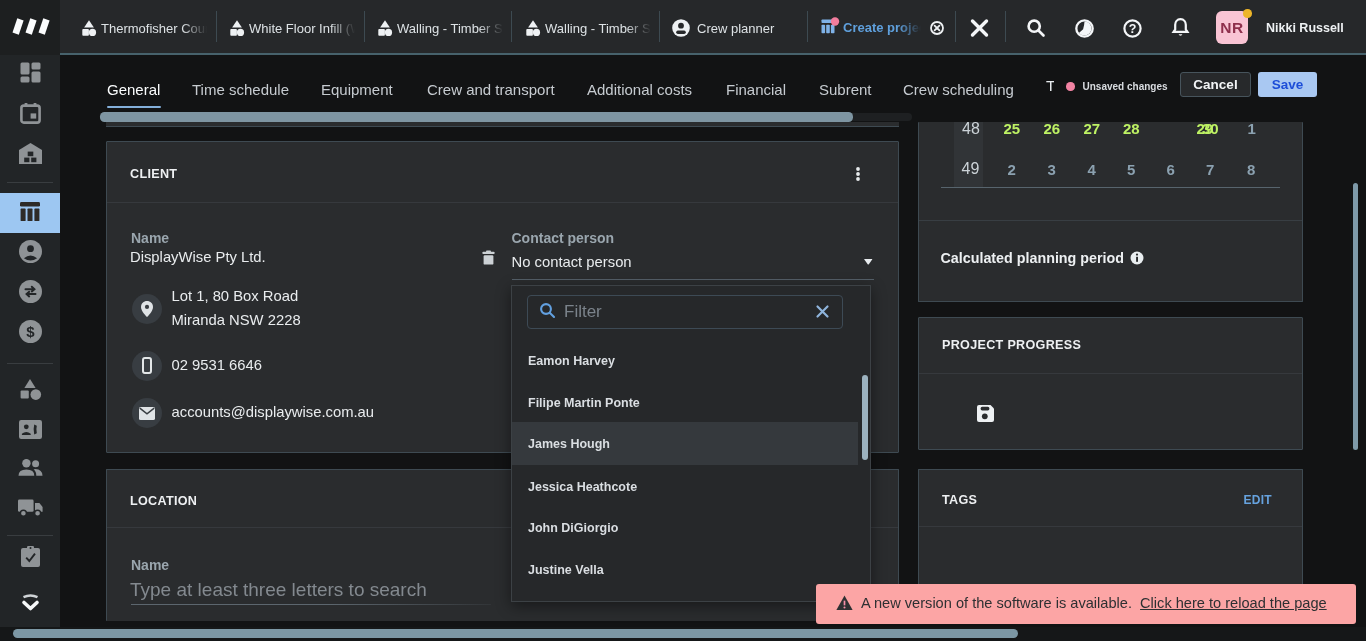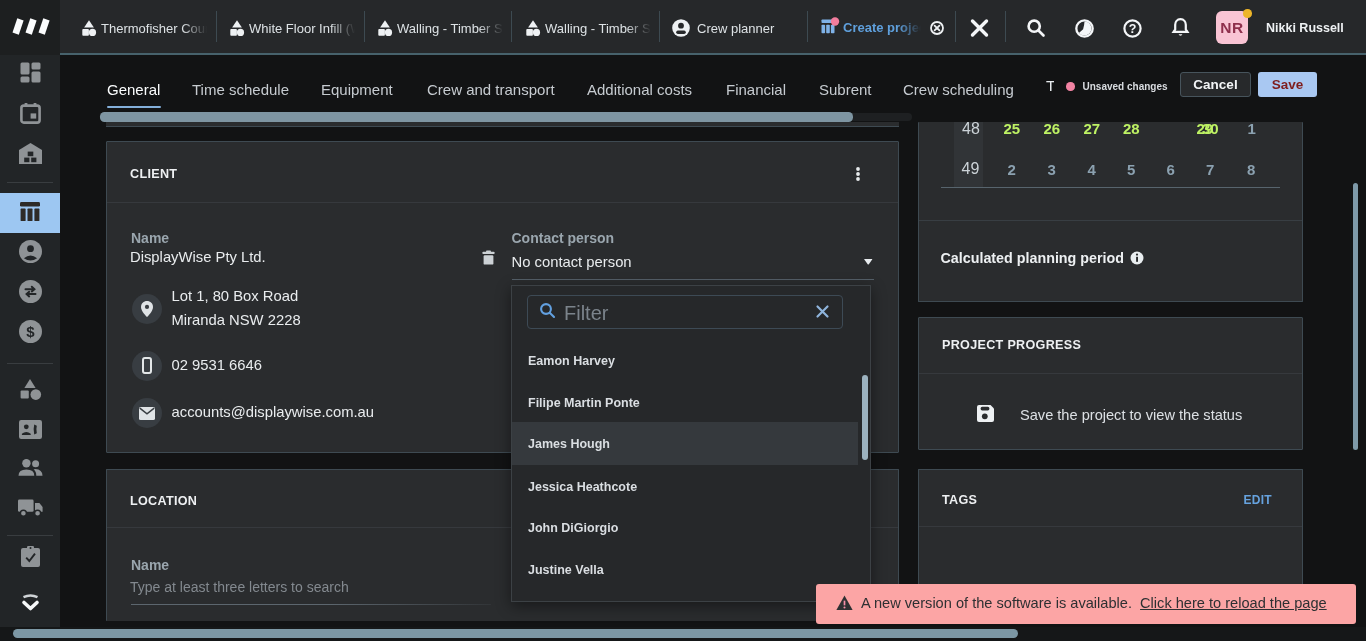--- a/index.html
+++ b/index.html
@@ -251,21 +251,21 @@
 <div class="abs" style="left:107px;top:105.5px;width:54px;height:2.5px;background:#83afda;border-radius:1px;"></div>
 <div class="abs" style="left:100px;top:113px;width:812px;height:8px;background:#1e2022;border-radius:4px;"></div>
 <div class="abs" style="left:100px;top:112px;width:753px;height:9.5px;background:#7e95a2;border-radius:4.5px;"></div>
 
 <div class="abs" style="left:1044px;top:77px;width:10px;height:22px;overflow:hidden;">
   <span style="position:absolute;left:2px;top:0;font-size:15.5px;color:#e8ecef;">Tasks</span>
 </div>
 <div class="abs" style="left:1066px;top:82px;width:8.5px;height:8.5px;border-radius:50%;background:#f283a3;"></div>
 <div class="abs" style="left:1082.5px;top:80.5px;font-size:10px;font-weight:700;color:#d9dce0;">Unsaved changes</div>
 <div class="abs" style="left:1180px;top:72px;width:71px;height:25px;background:#27292b;border:1px solid #47545c;border-radius:3px;text-align:center;line-height:23px;font-size:13.5px;font-weight:bold;color:#f2f4f6;">Cancel</div>
-<div class="abs" style="left:1258px;top:72px;width:59px;height:25px;background:#a9c8f2;border-radius:3px;text-align:center;line-height:25px;font-size:13.5px;font-weight:bold;color:#7f1d1d;">Save</div>
+<div class="abs" style="left:1258px;top:72px;width:59px;height:25px;background:#a9c8f2;border-radius:3px;text-align:center;line-height:25px;font-size:13.5px;font-weight:bold;color:#1d4ed8;">Save</div>
 
 <div class="abs" style="left:106px;top:122px;width:793px;height:5px;background:#2a2c2e;border-bottom:1.5px solid #3e4a52;"></div>
 <div class="card" id="clientcard" style="left:106px;top:141px;width:793px;height:312px;">
 
   <div style="position:absolute;left:0;top:0;width:100%;height:61px;border-bottom:1px solid #36393d;"></div>
   <span class="hdrtxt" style="left:23px;top:165px;position:absolute;top:25px;left:23px;">CLIENT</span>
   <svg style="left:749px;top:24.5px;" width="4" height="14" viewBox="0 0 4 14">
     <g fill="#e6eaec">
         <circle cx="2" cy="2" r="1.9"></circle>
         <circle cx="2" cy="7" r="1.9"></circle>
@@ -307,21 +307,21 @@
   <span class="val" style="left:404.5px;top:112px;">No contact person</span>
   <svg style="left:756.5px;top:117px;" width="8.5" height="6" viewBox="0 0 8.5 6">
     <path d="M0.6 0 L7.9 0 Q8.5 0 8.2 0.6 L4.8 5.2 Q4.25 5.9 3.7 5.2 L0.3 0.6 Q0 0 0.6 0 Z" fill="#e8ecef"></path>
   </svg>
   <div class="abs" style="left:404.5px;top:136.5px;width:362px;height:1px;background:#545f68;"></div>
 </div>
 <div class="card" id="locationcard" style="left:106px;top:469px;width:793px;height:152px;border-bottom:none;">
   <div style="position:absolute;left:0;top:0;width:100%;height:58px;border-bottom:1px solid #36393d;"></div>
   <span class="hdrtxt" style="left:23px;top:24px;">LOCATION</span>
   <span class="lbl" style="left:24px;top:87px;">Name</span>
-  <span class="abs" style="left:23px;top:109px;font-size:14px;color:#83898f;white-space:nowrap;">Type at least three letters to search</span>
+  <span class="abs" style="left:23px;top:109px;font-size:19px;color:#83898f;white-space:nowrap;">Type at least three letters to search</span>
   <div class="abs" style="left:24px;top:134px;width:360px;height:1px;background:linear-gradient(to right,#5c666e 55%,rgba(92,102,110,0.15));"></div>
 </div>
 
 <div id="rightcards">
 
   <div class="card" style="left:918px;top:122px;width:385px;height:180px;border-top:none;">
     <div class="abs" style="left:35px;top:0;width:29px;height:64.5px;background:#313437;"></div>
     <div class="abs" style="left:21.5px;top:65px;width:339px;height:1px;background:#57646d;"></div>
     <div class="abs" style="left:0;top:97.5px;width:100%;height:1.2px;background:#383e43;"></div>
     <span class="abs wk" style="left:43px;top:-2.5px;">48</span>
@@ -349,38 +349,37 @@
   </div>
 
   <div class="card" style="left:918px;top:317px;width:385px;height:133px;">
     <div class="abs" style="left:0;top:0;width:100%;height:56px;border-bottom:1px solid #36393d;"></div>
     <span class="hdrtxt" style="left:23px;top:20px;">PROJECT PROGRESS</span>
     <svg style="left:58px;top:87px;" width="17" height="17" viewBox="0 0 17 17">
       <path d="M0 2 A2 2 0 0 1 2 0 L13.5 0 L17 3.5 L17 15 A2 2 0 0 1 15 17 L2 17 A2 2 0 0 1 0 15 Z" fill="#eef1f3"></path>
       <rect x="3.6" y="1.8" width="8.8" height="3.6" rx="1.6" fill="#2a2c2e"></rect>
       <circle cx="7.8" cy="11.3" r="2.9" fill="#2a2c2e"></circle>
     </svg>
-    <span class="abs" style="left:101px;top:88.5px;font-size:14.6px;color:#dce0e4;white-space:nowrap;">Save the project to view the status</span>
   </div>
 
   <div class="card" style="left:918px;top:469px;width:385px;height:152px;border-bottom:none;">
     <div class="abs" style="left:0;top:0;width:100%;height:57px;border-bottom:1px solid #36393d;"></div>
     <span class="hdrtxt" style="left:23px;top:23px;">TAGS</span>
     <span class="abs" style="right:30px;top:23px;font-size:12px;font-weight:bold;color:#66a2de;letter-spacing:0.3px;">EDIT</span>
   </div>
 </div>
 
 <div class="abs" id="dropdown" style="left:511px;top:285px;width:360px;height:317px;background:#26282a;border:1px solid #3c4145;box-shadow:0 4px 14px rgba(0,0,0,0.45);">
 
   <div class="abs" style="left:15px;top:9px;width:316px;height:34px;border:1.2px solid #3d4a55;border-radius:4px;"></div>
   <svg style="left:27px;top:16px;" width="17" height="17" viewBox="0 0 17 17">
     <circle cx="7" cy="7" r="4.9" fill="none" stroke="#62a0e0" stroke-width="2.1"></circle>
     <path d="M10.7 10.7 L15 15" stroke="#62a0e0" stroke-width="2.1" stroke-linecap="round"></path>
   </svg>
-  <span class="abs" style="left:52px;top:16px;font-size:20px;color:#7b838b;">Filter</span>
+  <span class="abs" style="left:52px;top:16px;font-size:17px;color:#7b838b;">Filter</span>
   <svg style="left:304px;top:19px;" width="13" height="13" viewBox="0 0 13 13">
     <path d="M1.5 1.5 L11.5 11.5 M11.5 1.5 L1.5 11.5" stroke="#8fb4dc" stroke-width="2.2" stroke-linecap="round"></path>
   </svg>
 
   <div class="abs" style="left:0;top:135.5px;width:346px;height:43px;background:#35393d;"></div>
 
   <span class="abs nm" style="left:16px;top:68px;">Eamon Harvey</span>
   <span class="abs nm" style="left:16px;top:110px;">Filipe Martin Ponte</span>
   <span class="abs nm" style="left:16px;top:150.5px;">James Hough</span>
   <span class="abs nm" style="left:16px;top:194px;">Jessica Heathcote</span>

